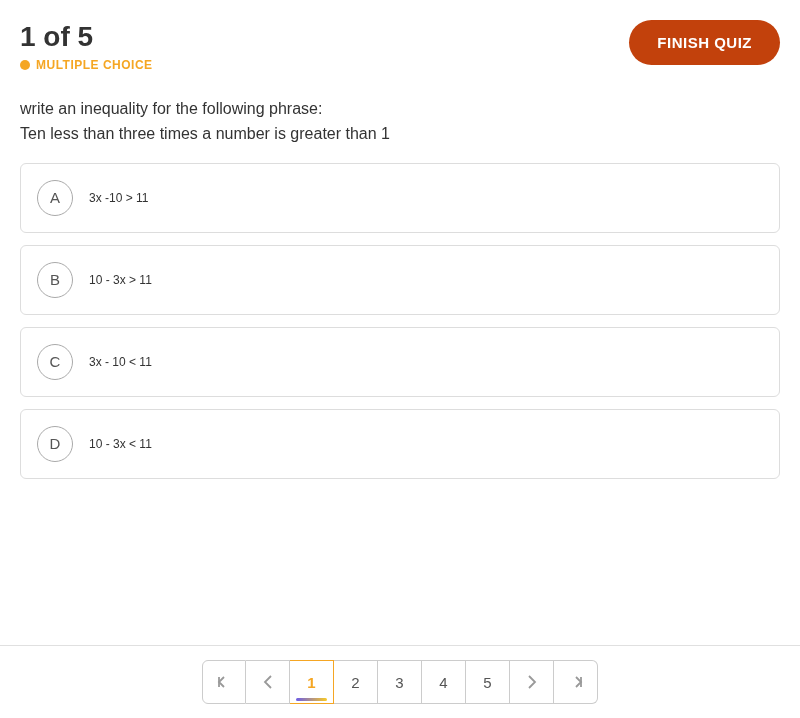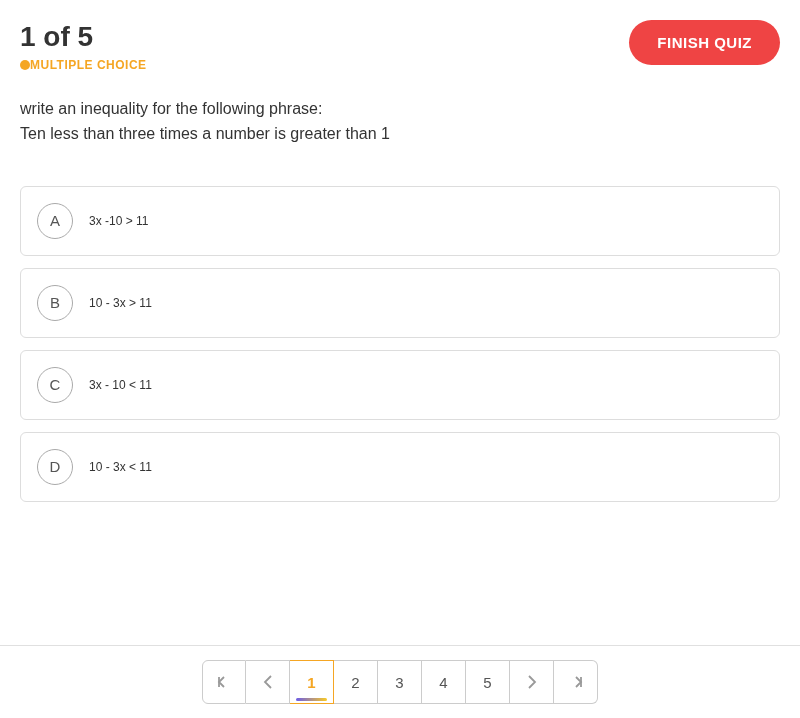--- a/index.html
+++ b/index.html
@@ -26,55 +26,56 @@
     .question-counter {
       font-size: 28px;
       font-weight: 600;
       color: #333;
       line-height: 1.2;
     }
 
     .question-type {
       display: flex;
       align-items: center;
+      gap: 6px;
       margin-top: 4px;
     }
 
     .dot-icon {
       width: 10px;
       height: 10px;
       border-radius: 50%;
       background: #f5a623;
       display: inline-block;
     }
 
     .type-label {
       font-size: 12px;
       font-weight: 600;
       color: #f5a623;
       letter-spacing: 0.5px;
     }
 
     .finish-btn {
-      background: #ef4444;
+      background: #c2410c;
       color: #fff;
       border: none;
       border-radius: 25px;
       padding: 14px 28px;
       font-size: 15px;
       font-weight: 700;
       cursor: pointer;
       letter-spacing: 0.5px;
     }
 
     .question-text {
       font-size: 16px;
       color: #333;
       line-height: 1.6;
-      margin-bottom: 39px;
+      margin-bottom: 16px;
     }
 
     .options-list {
       display: flex;
       flex-direction: column;
       gap: 12px;
     }
 
     .option-item {
       display: flex;

